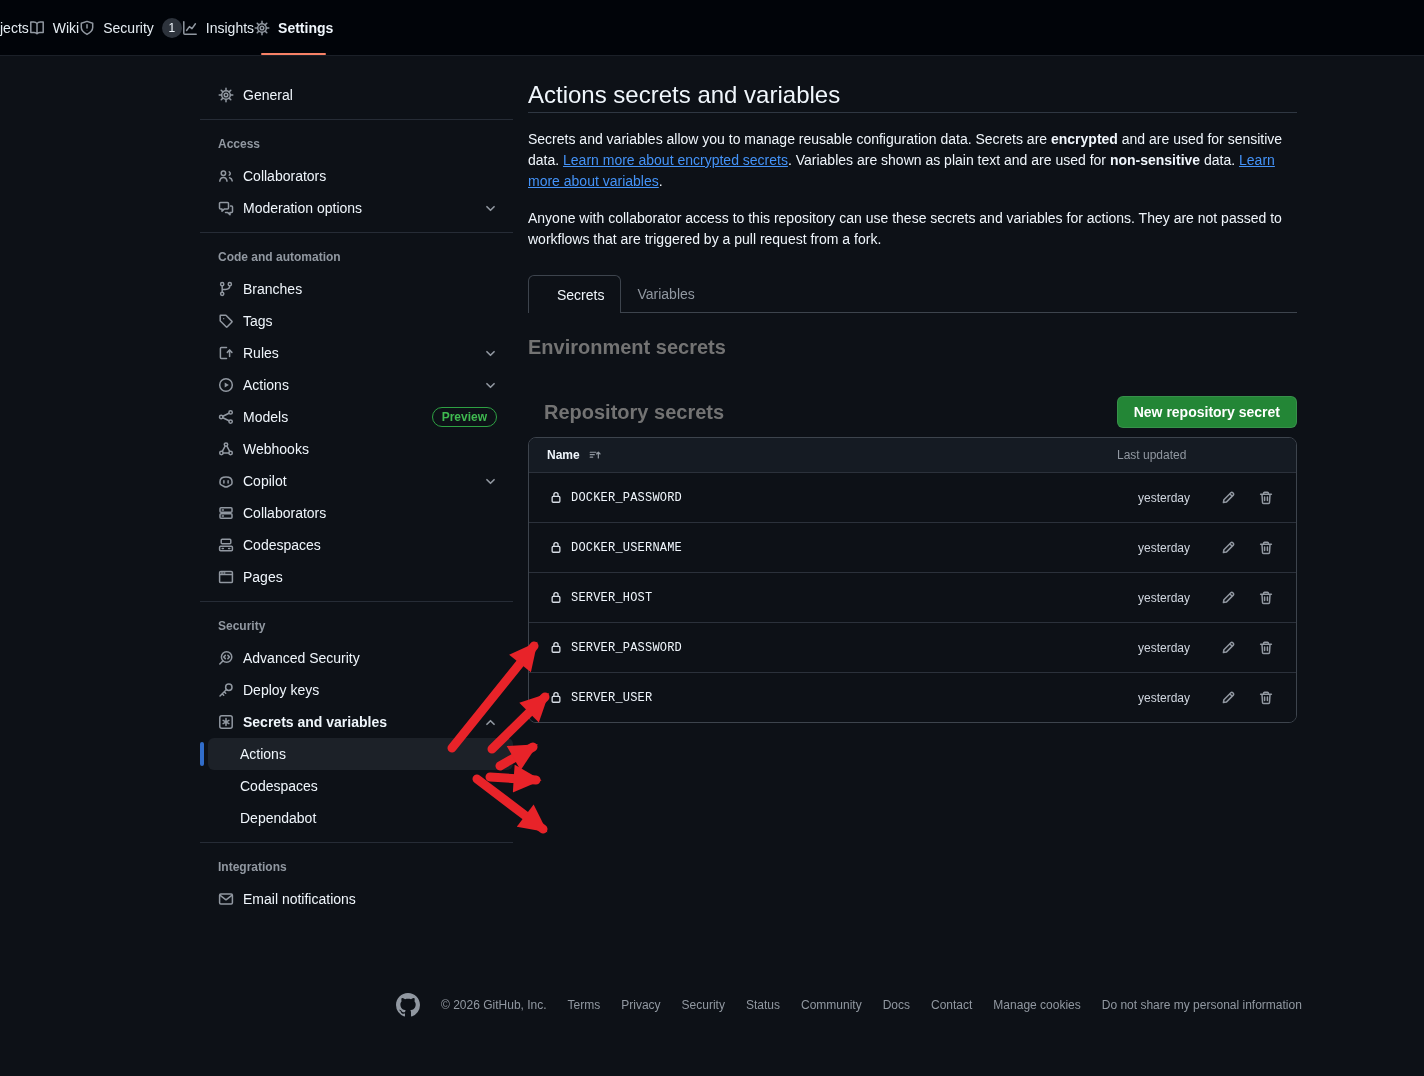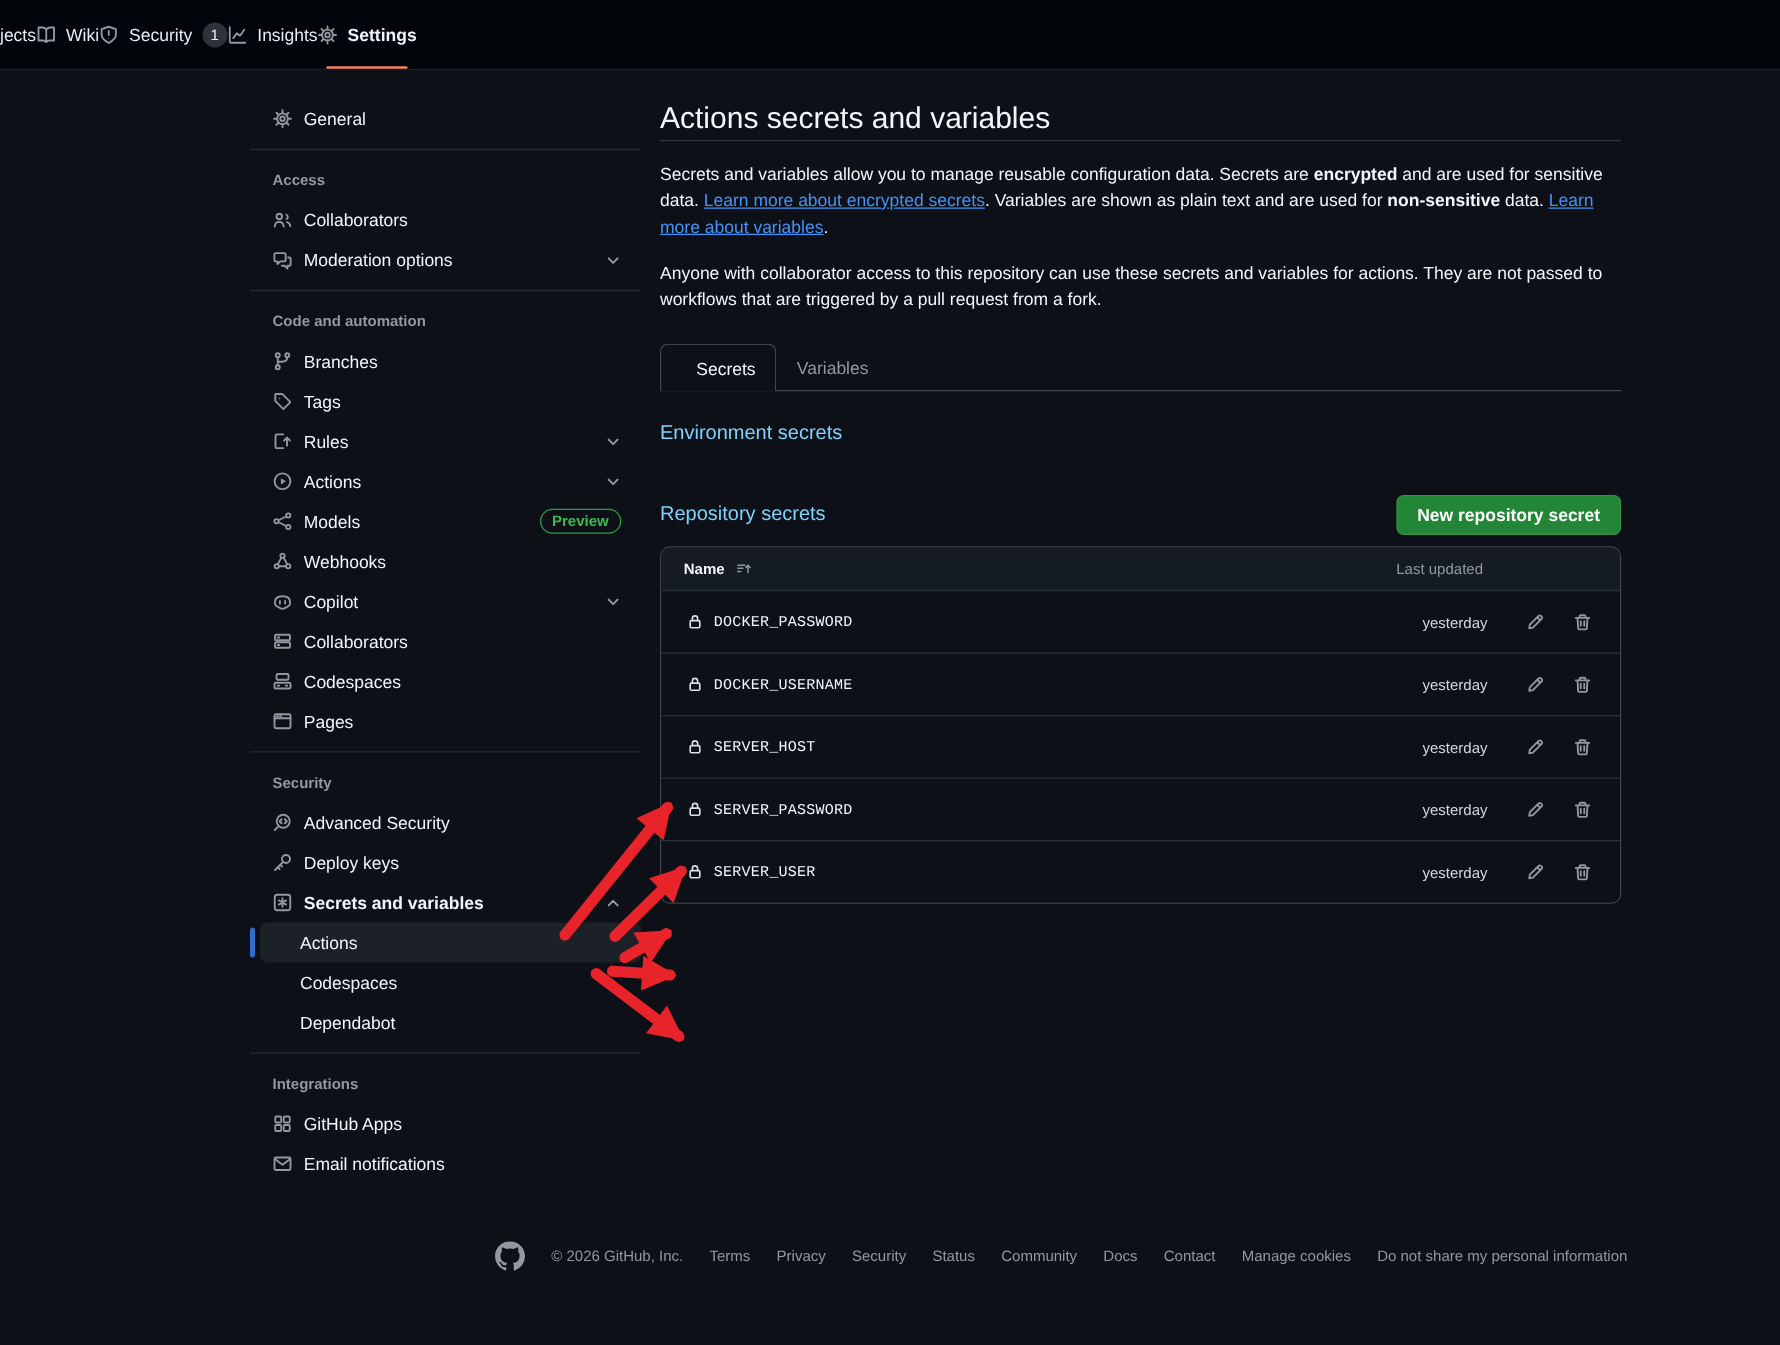--- a/index.html
+++ b/index.html
@@ -72,21 +72,21 @@
   #tabs{margin-top:25px;height:37px;border-bottom:1px solid #3d444d;display:flex;}
   .tab{
     font-size:14px;padding:0 16px;display:flex;align-items:center;cursor:pointer;
     color:#9198a1;height:37px;box-sizing:border-box;
   }
   .tab.active{
     color:#f0f6fc;background:#0d1117;border:1px solid #3d444d;border-bottom:none;
     border-radius:6px 6px 0 0;margin-bottom:-1px;height:38px;padding-left:28px;
   }
   
-  .sec-head{margin:22px 0 0;font-size:16px;font-weight:400;color:#7dd3fc;line-height:24px;}
+  .sec-head{margin:22px 0 0;font-size:20px;font-weight:700;color:#737373;line-height:24px;}
   #env-box{
     margin-top:8px;height:120px;border:1px solid #3d444d;border-radius:8px;
     display:flex;flex-direction:column;align-items:center;justify-content:center;gap:17px;
   }
   #env-empty{font-size:14px;color:#9198a1;}
   .btn{
     height:32px;border-radius:6px;font-size:14px;font-weight:600;cursor:pointer;
     display:inline-flex;align-items:center;padding:0 16px;box-sizing:border-box;
     font-family:inherit;
   }
@@ -467,47 +467,41 @@
     <div class="sb-item sb-sub">
       <span class="lbl">Codespaces</span>
     </div>
     <div class="sb-item sb-sub">
       <span class="lbl">Dependabot</span>
     </div>
     <hr class="sb-div">
     <div class="sb-label">Integrations</div>
     <div class="sb-item">
       <svg class="ic">
-        <use href="#i-apps"></use>
-      </svg>
-      <span class="lbl">GitHub Apps</span>
-    </div>
-    <div class="sb-item">
-      <svg class="ic">
         <use href="#i-mail"></use>
       </svg>
       <span class="lbl">Email notifications</span>
     </div>
   </aside>
 
 <main id="main">
   <h1 id="page-title">Actions secrets and variables</h1>
 
   <p class="para" id="intro">Secrets and variables allow you to manage reusable configuration data. Secrets are <strong>encrypted</strong> and are used for sensitive data. <a class="lnk">Learn more about encrypted secrets</a>. Variables are shown as plain text and are used for <strong>non-sensitive</strong> data. <a class="lnk">Learn more about variables</a>.</p>
   <p class="para">Anyone with collaborator access to this repository can use these secrets and variables for actions. They are not passed to workflows that are triggered by a pull request from a fork.</p>
 
   <div id="tabs">
     <div class="tab active">Secrets</div>
     <div class="tab">Variables</div>
   </div>
 
   <h2 class="sec-head">Environment secrets</h2>
 
   <div id="repo-head">
-    <h2 class="sec-head" style="margin:0">Repository secrets</h2>
+    <h2 class="sec-head" style="margin:16px">Repository secrets</h2>
     <button class="btn btn-primary">New repository secret</button>
   </div>
 
   <div id="table">
     <div id="thead">
       <div class="th-name">
         <span>Name</span>
         <svg class="ic" style="width:13px;height:13px">
             <use href="#i-sort-asc"></use>
           </svg>

